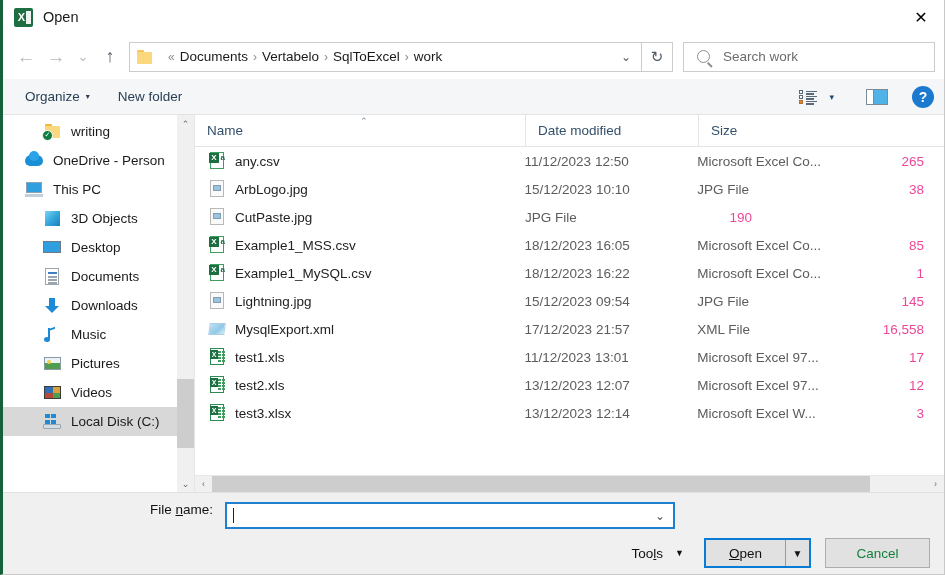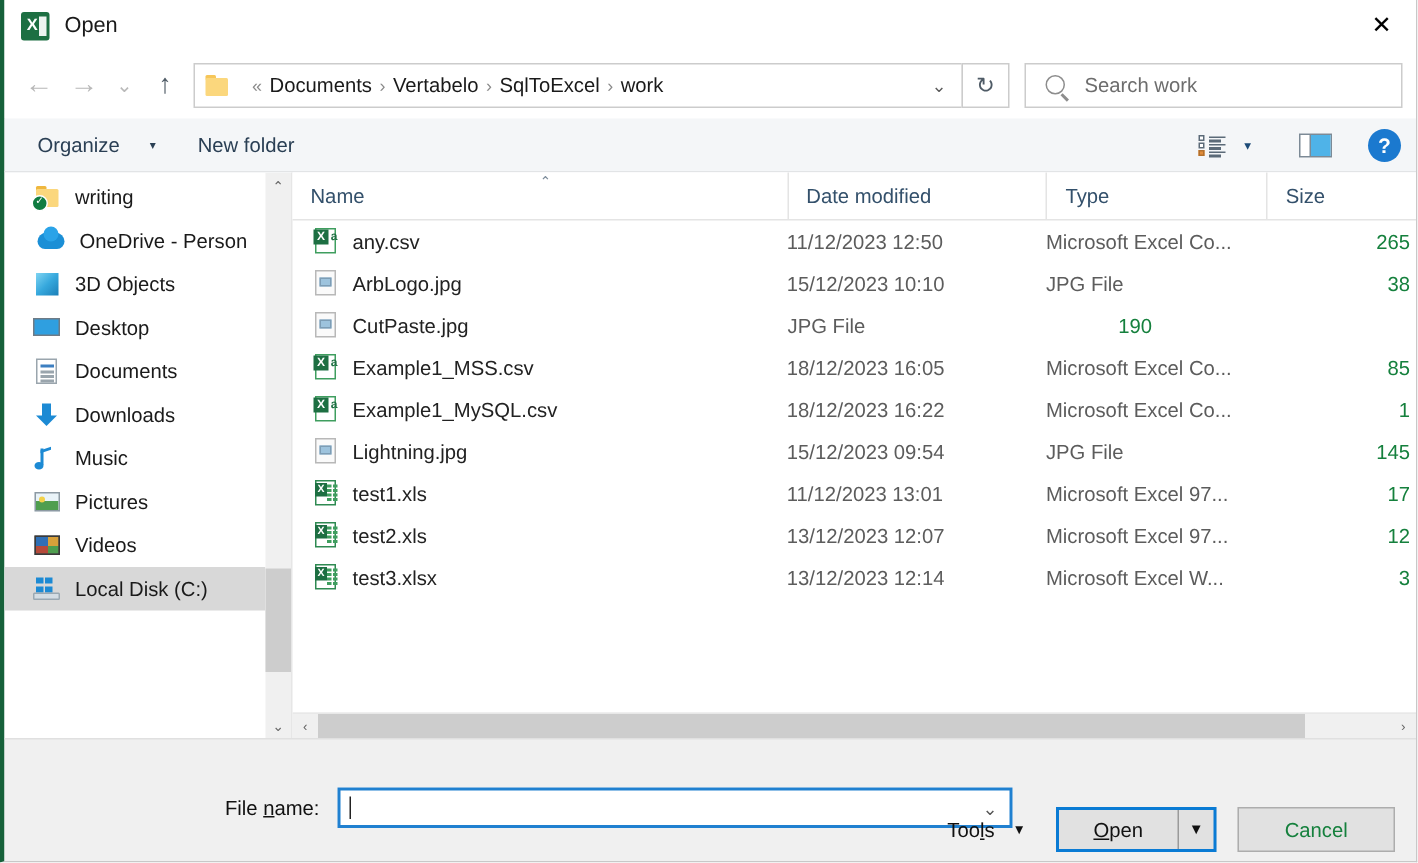--- a/index.html
+++ b/index.html
@@ -119,21 +119,21 @@
   
   .toolbar {
     height: 36px; flex: 0 0 36px;
     background: #f4f6f8;
     border-bottom: 1px solid #e2e4e6;
     display: flex; align-items: center;
     padding: 0 10px 0 22px;
   }
   .tb-item {
     font-size: 13.5px; color: #2a3f54;
-    display: flex; align-items: center; gap: 20px;
+    display: flex; align-items: center; gap: 6px;
     margin-right: 28px;
   }
   .tb-caret { font-size: 8px; color: #2a3f54; }
   .tb-right { margin-left: auto; display: flex; align-items: center; }
   .view-icon { width: 18px; height: 14px; position: relative; }
   .view-icon i {
     position: absolute; left: 0; width: 4px; height: 4px;
     border: 1px solid #5b6a78; background: #fff; display: block;
   }
   .view-icon i:nth-child(1) { top: 0; }
@@ -175,21 +175,21 @@
     display: flex;
     overflow: hidden;
     border-right: 1px solid #e6e6e6;
   }
   .nav-list { flex: 1 1 auto; padding-top: 2px; overflow: hidden; }
   .nav-item {
     height: 29px; display: flex; align-items: center;
     padding-left: 22px; font-size: 13.5px; color: #1a1a1a;
     white-space: nowrap;
   }
-  .nav-item.indent { padding-left: 19px; }
+  .nav-item.indent { padding-left: 40px; }
   .nav-item.selected { background: #d8d8d8; }
   .nav-ico { width: 19px; height: 17px; margin-right: 9px; flex: 0 0 auto; position: relative; }
 
   .ico-folder .tb { position: absolute; left: 2px; top: 1px; width: 7px; height: 3px; background: #efb73e; border-radius: 1px 1px 0 0; }
   .ico-folder .bd { position: absolute; left: 2px; top: 3px; width: 15px; height: 12px; background: #fbd77d; border-radius: 1px; }
   .ico-folder .sync {
     position: absolute; left: -1px; bottom: -1px;
     width: 11px; height: 11px; border-radius: 50%;
     background: #107c41; border: 1.5px solid #ffffff;
     color: #fff; font-size: 7px; line-height: 8px; text-align: center;
@@ -313,21 +313,21 @@
     font-size: 9px; color: #7a8a99;
   }
   .rows { flex: 1 1 auto; overflow: hidden; }
   .frow {
     height: 28px; display: flex; align-items: center;
     font-size: 13.5px; color: #222;
   }
   .cell-name { display: flex; align-items: center; padding-left: 14px; min-width: 0; }
   .cell-date { color: #5c5c5c; }
   .cell-type { color: #5c5c5c; white-space: nowrap; overflow: hidden; }
-  .cell-size { color: #15803d; text-align: right; padding-right: 4px; }
+  .cell-size { color: #ec4899; text-align: right; padding-right: 20px; }
   .fname { margin-left: 9px; white-space: nowrap; }
 
   .ficon { width: 17px; height: 18px; position: relative; flex: 0 0 auto; }
   .ficon .page {
     position: absolute; left: 1px; top: 0; width: 14px; height: 17px;
     background: #ffffff; border: 1px solid #b8b8b8;
   }
   .ficon.csv .page { border-color: #3f9e5f; }
   .ficon.csv .badge {
     position: absolute; left: 0px; top: 1px; width: 10px; height: 10px;
@@ -374,21 +374,21 @@
   .hs-thumb { position: absolute; top: 0; height: 17px; background: #cdcdcd; }
 
   
   .footer {
     flex: 0 0 82px; background: #f0f0f0;
     border-top: 1px solid #e0e0e0;
     position: relative;
   }
   .fn-row {
     position: absolute; left: 0; top: 9px; width: 100%;
-    display: flex; align-items: center; margin-top: 23px;
+    display: flex; align-items: flex-start;
   }
   .fn-label {
     width: 222px; text-align: right; padding-right: 12px;
     font-size: 13.5px; color: #111;
   }
   .fn-label u { text-decoration: underline; }
   .fn-input {
     width: 450px; height: 27px;
     background: #ffffff; border: 2px solid #2080d0;
     display: flex; align-items: center; padding: 0 4px 0 6px;
@@ -511,20 +511,24 @@
           <div class="nav-item indent">
             <span class="nav-ico"><span class="ico-folder"><span class="tb"></span><span class="bd"></span><span class="sync">✓</span></span></span>
             <span>writing</span>
           </div>
           <div class="nav-item">
             <span class="nav-ico">
               <span class="ico-cloud"></span>
             </span>
             <span>OneDrive - Person</span>
           </div>
+          <div class="nav-item">
+            <span class="nav-ico"><span class="ico-pc"><span class="scr"></span><span class="base"></span></span></span>
+            <span>This PC</span>
+          </div>
           <div class="nav-item indent">
             <span class="nav-ico">
               <span class="ico-3d"></span>
             </span>
             <span>3D Objects</span>
           </div>
           <div class="nav-item indent">
             <span class="nav-ico"><span class="ico-desktop"><span class="scr"></span></span></span>
             <span>Desktop</span>
           </div>
@@ -584,23 +588,20 @@
 
     <div class="filepane">
       <div class="col-head">
         <div class="ch" style="width:330px">
           <span>Name</span>
           <span class="sort-caret">⌃</span>
         </div>
         <div class="ch" style="width:173px">
           <span>Date modified</span>
         </div>
-        <div class="ch" style="width:147px">
-          <span>Type</span>
-        </div>
         <div class="ch" style="width:100px">
           <span>Size</span>
         </div>
       </div>
 
       <div class="rows">
           <div class="frow">
             <span class="cell-name" style="width:330px">
               <span class="ficon csv">
                 <span class="page"></span>
@@ -666,20 +667,31 @@
             <span class="cell-name" style="width:330px">
               <span class="ficon jpg">
                 <span class="page"></span>
                 <span class="thumb"></span>
               </span>
               <span class="fname">Lightning.jpg</span>
             </span>
             <span class="cell-date" style="width:173px">15/12/2023 09:54</span>
             <span class="cell-type" style="width:147px">JPG File</span>
             <span class="cell-size" style="width:100px">145</span>
+          </div>
+          <div class="frow">
+            <span class="cell-name" style="width:330px">
+              <span class="ficon xml">
+                <span class="sheet"></span>
+              </span>
+              <span class="fname">MysqlExport.xml</span>
+            </span>
+            <span class="cell-date" style="width:173px">17/12/2023 21:57</span>
+            <span class="cell-type" style="width:147px">XML File</span>
+            <span class="cell-size" style="width:100px">16,558</span>
           </div>
           <div class="frow">
             <span class="cell-name" style="width:330px">
               <span class="ficon xls">
                 <span class="page"></span>
                 <span class="xm">X</span>
                 <span class="grid">
                   <u></u>
                   <u></u>
                   <u></u>

